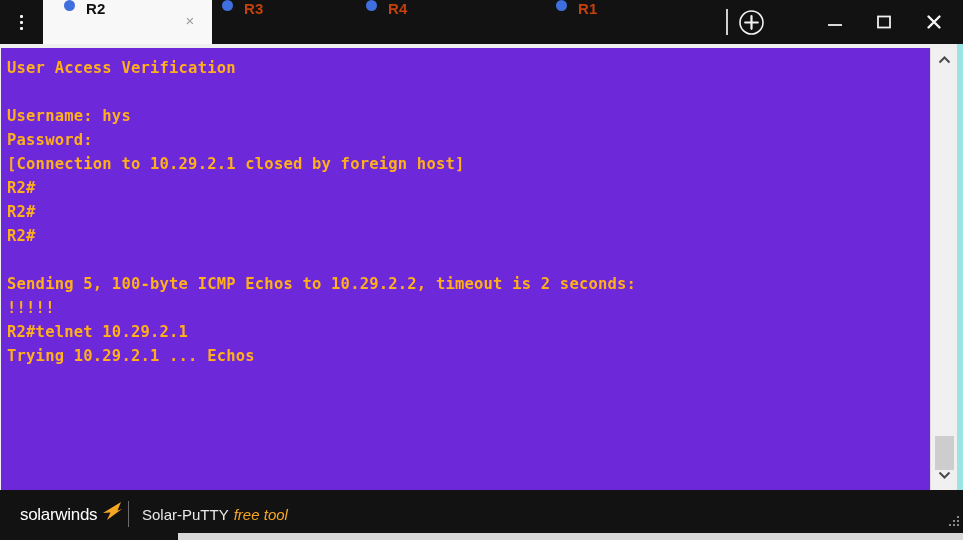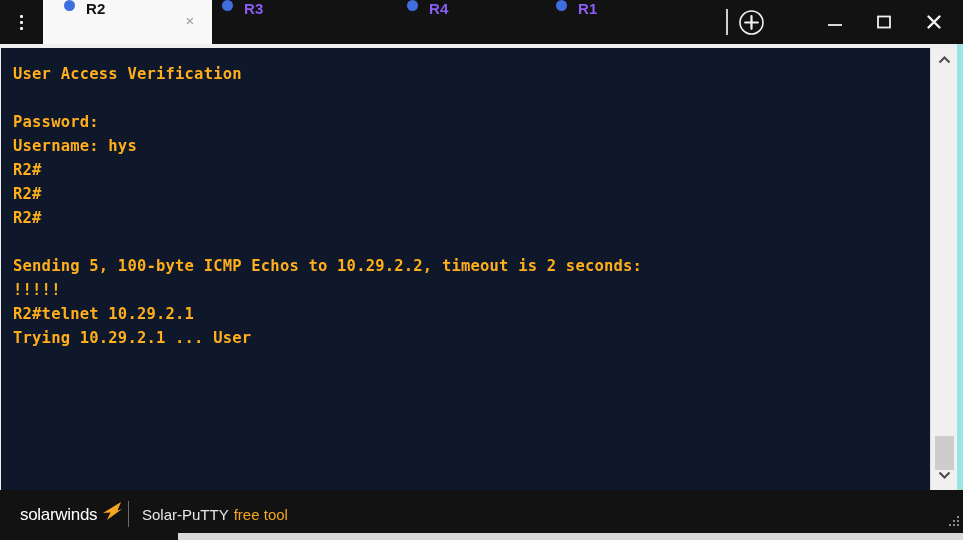--- a/index.html
+++ b/index.html
@@ -70,21 +70,21 @@
     white-space: nowrap;
   }
   .tab.active {
     left: 43px;
     width: 169px;
     background: #f8f8f8;
     padding-left: 21px;
     border-bottom: 4px solid #4169e1;
   }
   .tab.active .tab-label { color: #111; }
-  .tab.inactive .tab-label { color: #8b5cf6; }
+  .tab.inactive .tab-label { color: #c2410c; }
   .tab-close {
     position: absolute;
     right: 14px;
     top: 13px;
     width: 16px; height: 16px;
     color: #9a9a9a;
     font-size: 15px;
     line-height: 16px;
     text-align: center;
     cursor: pointer;
@@ -131,23 +131,23 @@
     position: absolute;
     left: 0; top: 0;
     width: 963px; height: 4px;
     background: #efefef;
   }
   .terminal {
     position: absolute;
     left: 1px; top: 4px;
     width: 929px;
     height: 442px;
-    background: #0f172a;
+    background: #6d28d9;
     overflow: hidden;
-    padding: 6px;
+    padding: 0;
     box-sizing: border-box;
   }
   .term-inner {
     padding: 8px 0 0 6px;
   }
   .term-line {
     font-family: "DejaVu Sans Mono", "Liberation Mono", monospace;
     font-size: 15.5px;
     line-height: 24px;
     font-weight: bold;
@@ -226,20 +226,21 @@
   }
   .prod {
     position: absolute;
     left: 142px; top: 16px;
     color: #e9e9e9;
     font-size: 15px;
     white-space: nowrap;
   }
   .prod .free {
     color: #f5a623;
+    font-style: italic;
     margin-left: 5px;
   }
   .copyright {
     position: absolute;
     right: 25px; top: 17px;
     color: #e4e4e4;
     font-size: 14.5px;
     white-space: nowrap;
   }
   .grip {
@@ -271,21 +272,21 @@
     <div class="tab active">
       <span class="dot" style="background: rgb(63, 111, 223);"></span>
       <span class="tab-label">R2</span>
       <span class="tab-close">×</span>
     </div>
 
     <div class="tab inactive" style="left:222px;width:160px;">
       <span class="dot" style="background: rgb(63, 111, 223);"></span>
       <span class="tab-label">R3</span>
     </div>
-    <div class="tab inactive" style="left:407px;width:160px;">
+    <div class="tab inactive" style="left:366px;width:160px;">
       <span class="dot" style="background: rgb(63, 111, 223);"></span>
       <span class="tab-label">R4</span>
     </div>
     <div class="tab inactive" style="left:556px;width:160px;">
       <span class="dot" style="background: rgb(63, 111, 223);"></span>
       <span class="tab-label">R1</span>
     </div>
 
     <div class="tabsep"></div>
 
@@ -313,30 +314,31 @@
     </div>
   </div>
 
   <div class="term-wrap">
     <div class="term-topline"></div>
 
     <div class="terminal">
       <div class="term-inner" id="term-lines">
           <div class="term-line">User Access Verification</div>
           <div class="term-line">&nbsp;</div>
+          <div class="term-line">Username: hys</div>
           <div class="term-line">Password:</div>
-          <div class="term-line">Username: hys</div>
+          <div class="term-line">[Connection to 10.29.2.1 closed by foreign host]</div>
           <div class="term-line">R2#</div>
           <div class="term-line">R2#</div>
           <div class="term-line">R2#</div>
           <div class="term-line">&nbsp;</div>
           <div class="term-line">Sending 5, 100-byte ICMP Echos to 10.29.2.2, timeout is 2 seconds:</div>
           <div class="term-line">!!!!!</div>
           <div class="term-line">R2#telnet 10.29.2.1</div>
-          <div class="term-line">Trying 10.29.2.1 ... User</div>
+          <div class="term-line">Trying 10.29.2.1 ... Echos</div>
         </div>
     </div>
 
     <div class="vscroll">
       <div class="vs-arrow up">
         <svg width="13" height="9" viewBox="0 0 13 9">
           <path d="M1.5 6.5 L6.5 1.5 L11.5 6.5" fill="none" stroke="#4a4a4a" stroke-width="2"></path>
         </svg>
       </div>
       <div class="vs-thumb"></div>

